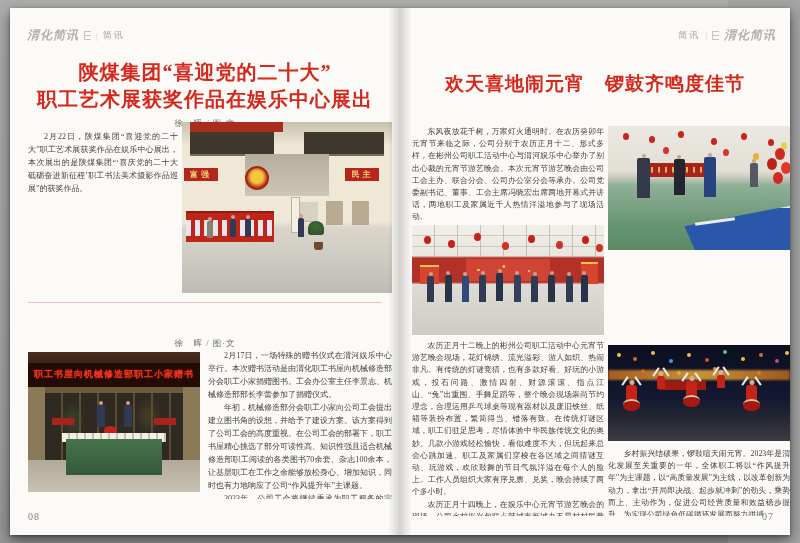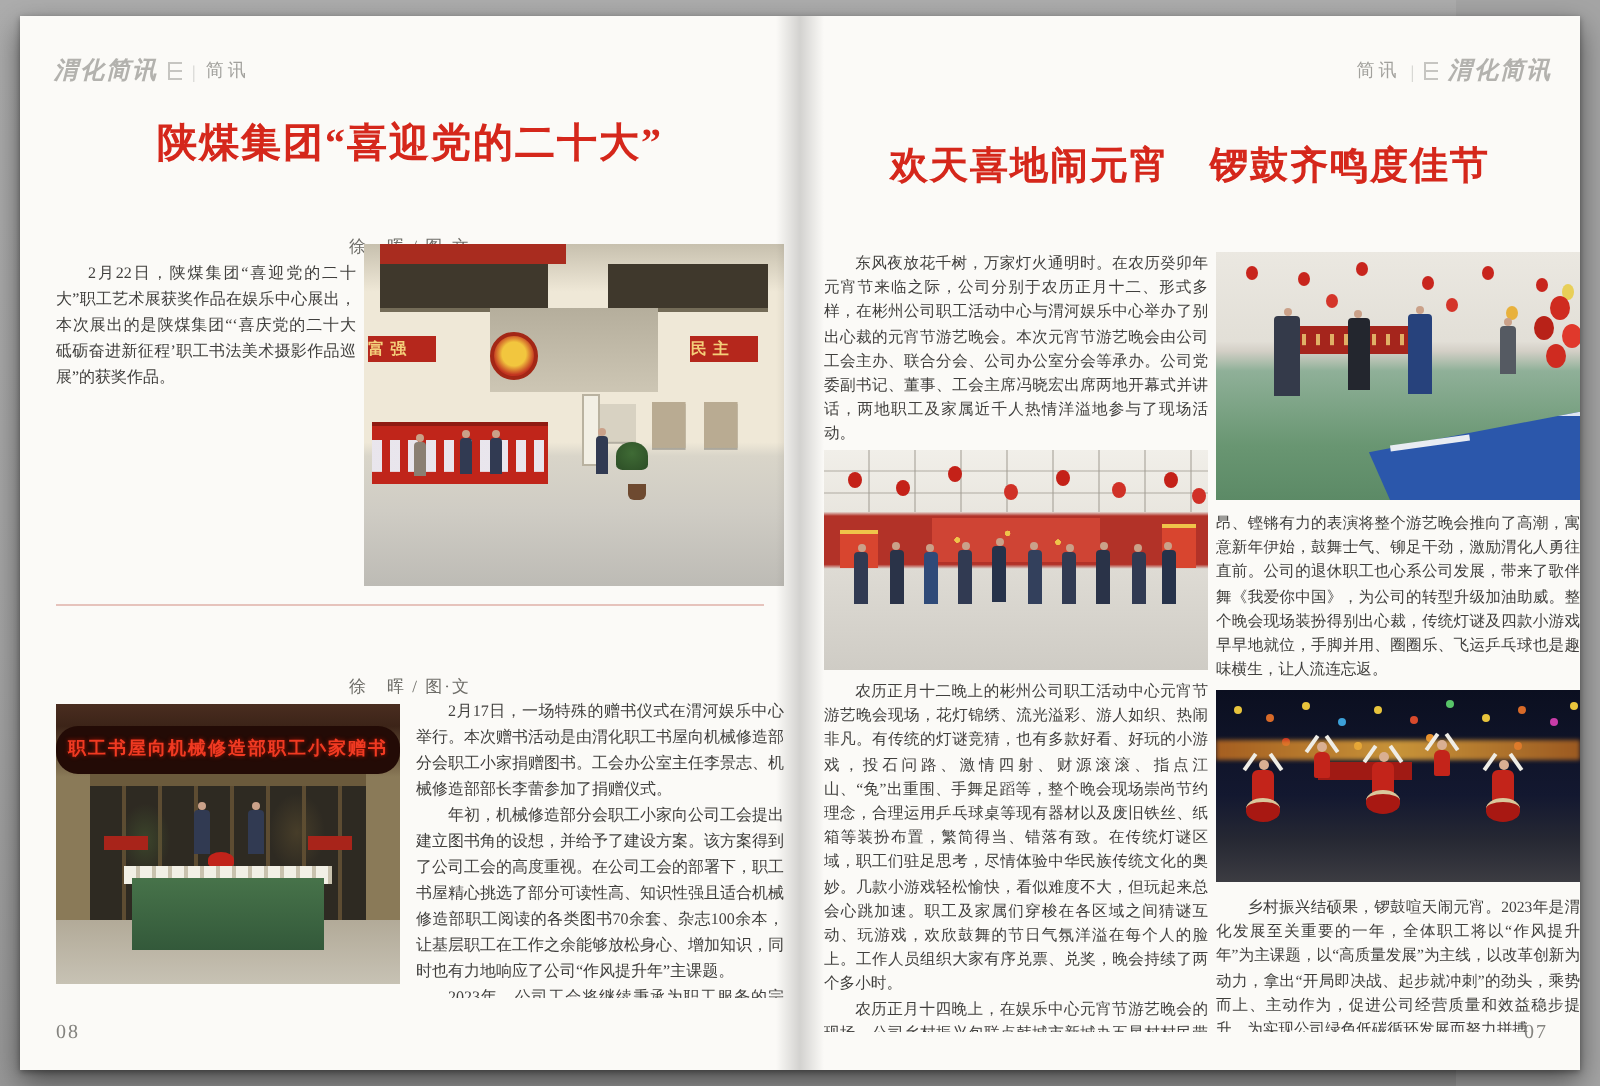--- a/index.html
+++ b/index.html
@@ -38,21 +38,21 @@
   .el{position:absolute;}
   
   .ph1{background:linear-gradient(180deg,#c7c0ae 0%,#efe8d7 14%,#efe8d7 58%,#d9d5c9 62%,#cfccc4 78%,#bdbbb5 100%);}
   .ph1-banner{left:4%;top:0;width:44%;height:6%;background:#a92c1f;}
   .ph1-open-l{left:4%;top:6%;width:40%;height:13%;background:#3f382c;border-bottom:2px solid #746c58;}
   .ph1-open-r{left:58%;top:6%;width:38%;height:13%;background:#3f382c;border-bottom:2px solid #746c58;}
   .ph1-recess{left:30%;top:19%;width:40%;height:24%;background:linear-gradient(180deg,#b5ae9c,#cdc6b4);}
   .ph1-emblem{left:30%;top:26%;width:20px;height:20px;border-radius:50%;
               background:radial-gradient(circle at 50% 45%,#f2c63e 0 40%,#c23420 70%);border:2px solid #a32716;}
   .ph1-sign{top:27%;width:34px;height:13px;background:#b5271c;color:#f4cf7a;
-            font-size:8px;font-weight:bold;text-align:left;line-height:13px;letter-spacing:3px;}
+            font-size:8px;font-weight:bold;text-align:center;line-height:13px;letter-spacing:3px;}
   .ph1-sign.l{left:1%;}
   .ph1-sign.r{right:6%;}
   .ph1-board{left:2%;top:52%;width:42%;height:17%;background:#c0251a;
              border-top:2px solid #8f1b12;
              background-image:repeating-linear-gradient(90deg,rgba(235,240,248,.95) 0 5px,rgba(192,37,26,1) 5px 9px);
              background-size:100% 55%;background-repeat:no-repeat;background-position:0 55%;}
   .ph1-frames{right:4%;top:46%;width:40%;height:16%;
       background:
         linear-gradient(#d8d2c2,#d8d2c2) 0 20%/22% 70% no-repeat,
         linear-gradient(#b9ab92,#b9ab92) 40% 10%/20% 85% no-repeat,
@@ -62,21 +62,21 @@
   .ph1-plant{left:60%;top:58%;width:16px;height:14px;border-radius:50% 50% 20% 20%;
              background:radial-gradient(circle at 50% 40%,#3f6b35,#2c4d26);}
   .ph1-pot{left:63%;top:70%;width:9px;height:8px;background:#6e4a30;border-radius:0 0 3px 3px;}
   .fig{position:absolute;border-radius:2px 2px 0 0;background:#313a52;}
   .fig::before{content:"";position:absolute;left:50%;top:-4px;transform:translateX(-50%);
                width:4px;height:4px;border-radius:50%;background:#caa189;}
   
   .ph2{background:linear-gradient(180deg,#4a2d20 0%,#3c2418 8%,#8a7a58 26%,#8a7a58 100%);}
   .ph2-led{left:0;top:8%;width:100%;height:17%;background:#230b06;color:#f03a22;
            font-size:9px;font-weight:bold;letter-spacing:1px;line-height:23px;text-align:center;
-           white-space:nowrap;text-shadow:0 0 2px #a81505;border-radius:11px;}
+           white-space:nowrap;text-shadow:0 0 2px #a81505;}
   .ph2-glass{left:10%;top:25%;width:80%;height:52%;background:#2e2a22;
       background-image:
         radial-gradient(ellipse 18px 26px at 20% 45%,rgba(70,90,50,.55),transparent 70%),
         radial-gradient(ellipse 20px 28px at 75% 40%,rgba(95,80,48,.5),transparent 70%),
         repeating-linear-gradient(90deg,transparent 0 16px,#5d4c32 16px 18px);}
   .ph2-lintel{left:10%;top:25%;width:80%;height:4%;background:#6b5a3c;}
   .ph2-redsign-l{left:14%;top:47%;width:13%;height:5%;background:#a8241a;}
   .ph2-redsign-r{right:14%;top:47%;width:13%;height:5%;background:#a8241a;}
   .ph2-ground{left:0;top:77%;width:100%;height:23%;background:linear-gradient(180deg,#b2aa98,#c7c2b4);}
   .ph2-table{left:22%;top:62%;width:56%;height:26%;background:linear-gradient(180deg,#47734a,#33593a);}
@@ -136,20 +136,21 @@
 
     <div class="page left">
       <div class="masthead l">
         <span class="logo-script">渭化简讯</span>
         <span class="logo-sub"></span>
         <span class="mast-div">|</span>
         <span class="mast-section">简讯</span>
       </div>
 
       <div class="h-red" style="top:52px;font-size:20px;">陕煤集团“喜迎党的二十大”</div>
+      <div class="h-red" style="top:79px;font-size:20px;">职工艺术展获奖作品在娱乐中心展出</div>
       <div class="byline" style="top:110px;">徐　晖 / 图·文</div>
 
       <div class="body" style="left:18px;top:122px;width:150px;height:168px;">
         <p>2月22日，陕煤集团“喜迎党的二十大”职工艺术展获奖作品在娱乐中心展出，本次展出的是陕煤集团“‘喜庆党的二十大 砥砺奋进新征程’职工书法美术摄影作品巡展”的获奖作品。</p>
       </div>
 
       <div class="ph ph1" style="left:172px;top:114px;width:210px;height:171px;">
         <div class="el ph1-banner"></div>
         <div class="el ph1-open-l"></div>
         <div class="el ph1-open-r"></div>
@@ -237,23 +238,20 @@
         <div class="el ph3-banner"></div>
         <div class="el ph3-balloons"></div>
         <div class="fig" style="left:16%;top:26%;width:13px;height:40px;background:#343a4a;"></div>
         <div class="fig" style="left:36%;top:27%;width:11px;height:36px;background:#23262e;"></div>
         <div class="fig" style="left:53%;top:25%;width:12px;height:40px;background:#27427c;"></div>
         <div class="fig" style="left:78%;top:30%;width:8px;height:24px;background:#555a62;"></div>
         <div class="el ph3-table"></div>
         <div class="el ph3-net"></div>
       </div>
 
-      <div class="body small" style="left:208px;top:248px;width:182px;height:86px;">
-        <p style="text-indent:0;">昂、铿锵有力的表演将整个游艺晚会推向了高潮，寓意新年伊始，鼓舞士气、铆足干劲，激励渭化人勇往直前。公司的退休职工也心系公司发展，带来了歌伴舞《我爱你中国》，为公司的转型升级加油助威。整个晚会现场装扮得别出心裁，传统灯谜及四款小游戏早早地就位，手脚并用、圈圈乐、飞运乒乓球也是趣味横生，让人流连忘返。</p>
-      </div>
 
       <div class="ph ph5" style="left:208px;top:337px;width:182px;height:96px;">
         <div class="el ph5-lights"></div>
         <div class="el ph5-band"></div>
         <div class="el ph5-banner"></div>
         <div class="drummer" style="left:10%;top:42%;">
           <i class="arm l"></i>
             <i class="arm r"></i>
           <i class="drum"></i>
         </div>

